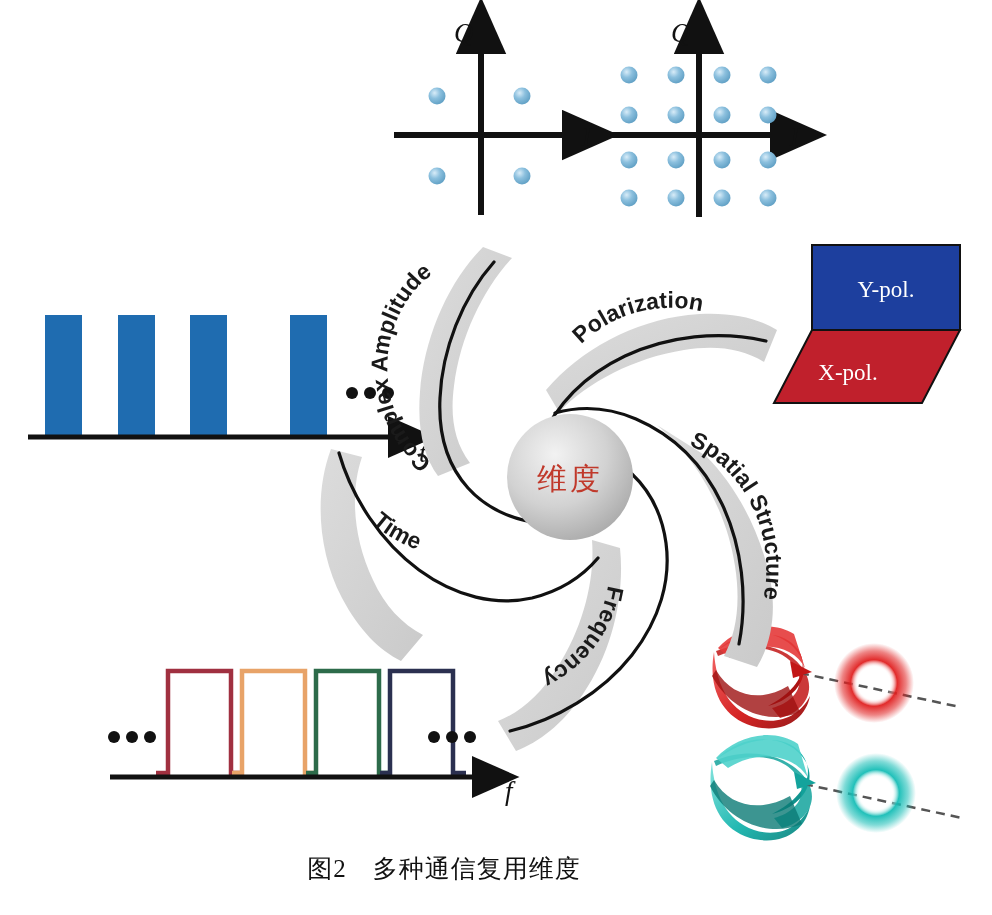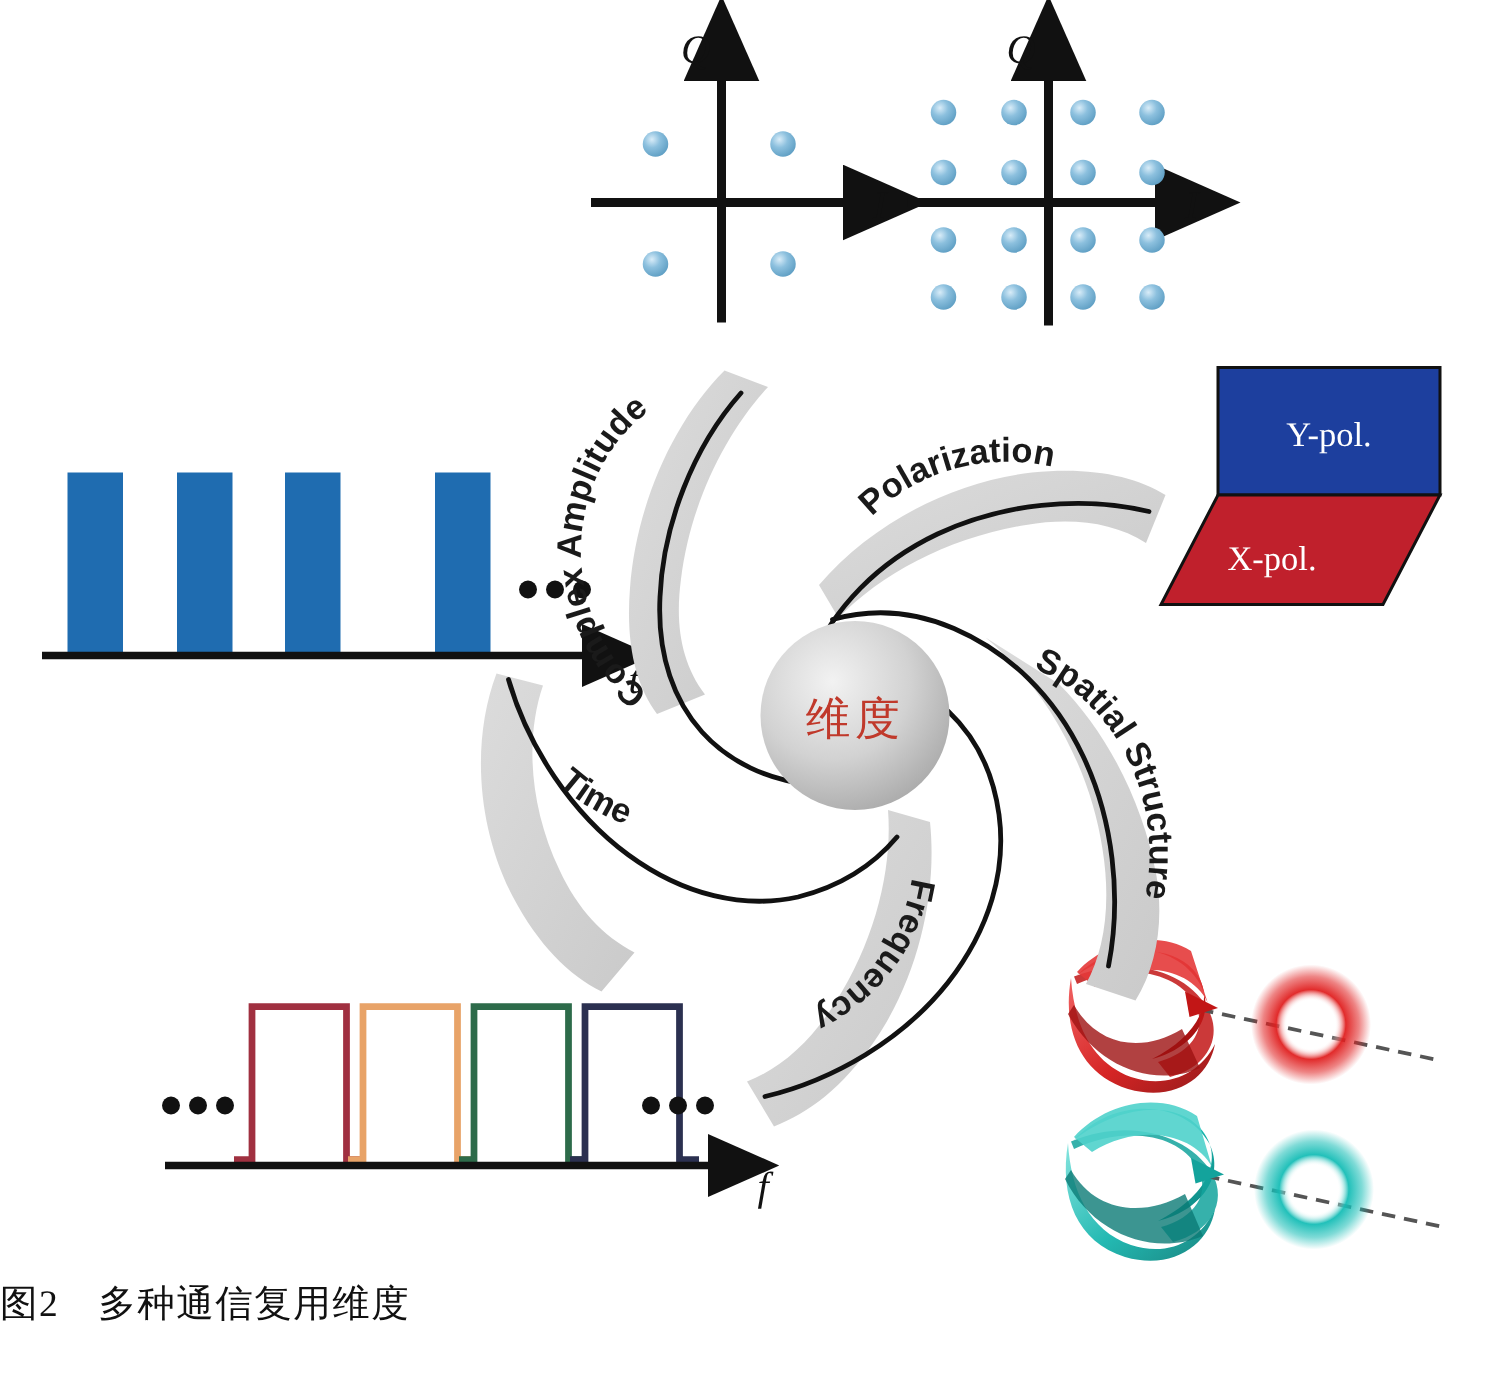--- a/index.html
+++ b/index.html
@@ -22,21 +22,21 @@
     left: 0;
     top: 0;
     width: 992px;
     height: 915px;
   }
   .caption {
     position: absolute;
     left: 0;
     top: 852px;
     width: 888px;
-    text-align: left;
+    text-align: center;
     font-family: "Liberation Serif", serif;
     font-size: 25px;
     color: #111111;
     letter-spacing: 1px;
   }
   .caption .cap-num {
     margin-right: 26px;
   }
   text.axis-lbl {
     font-family: "Liberation Serif", serif;

